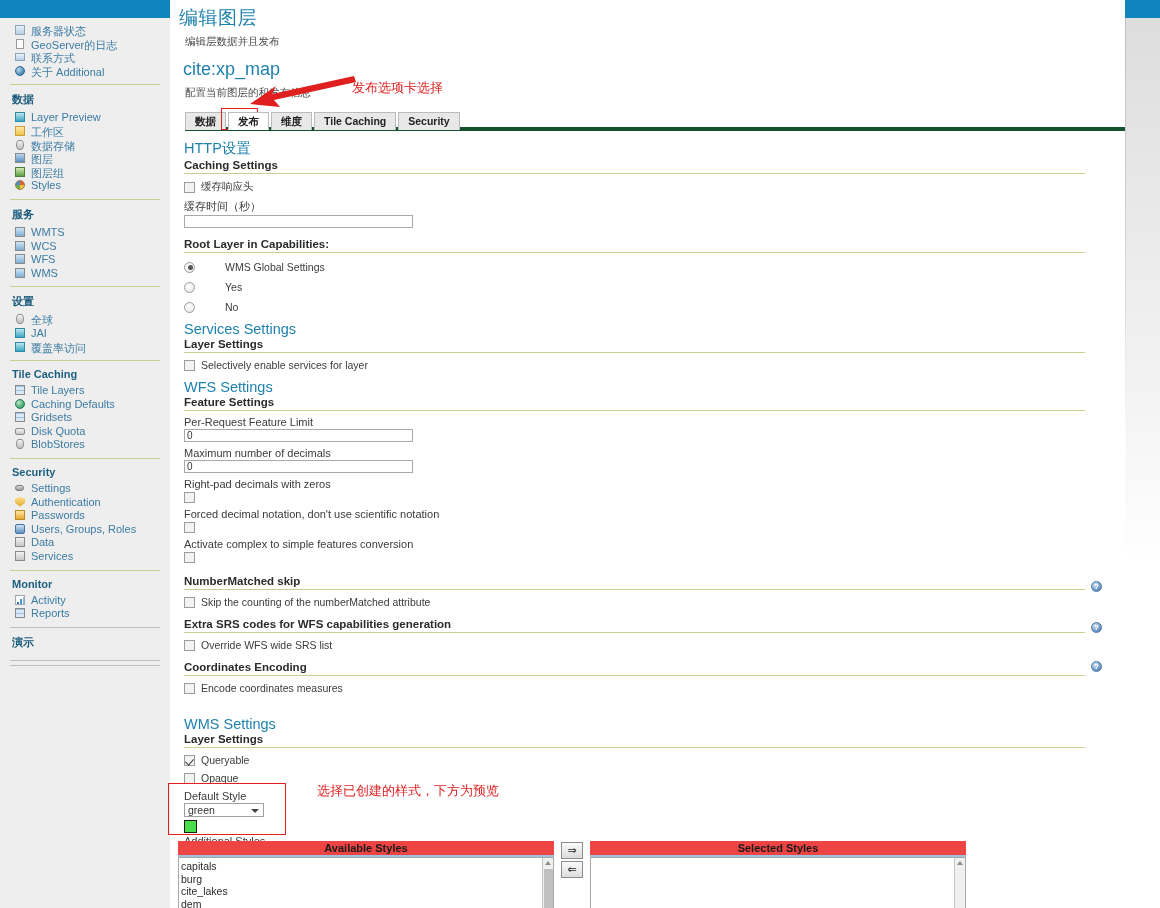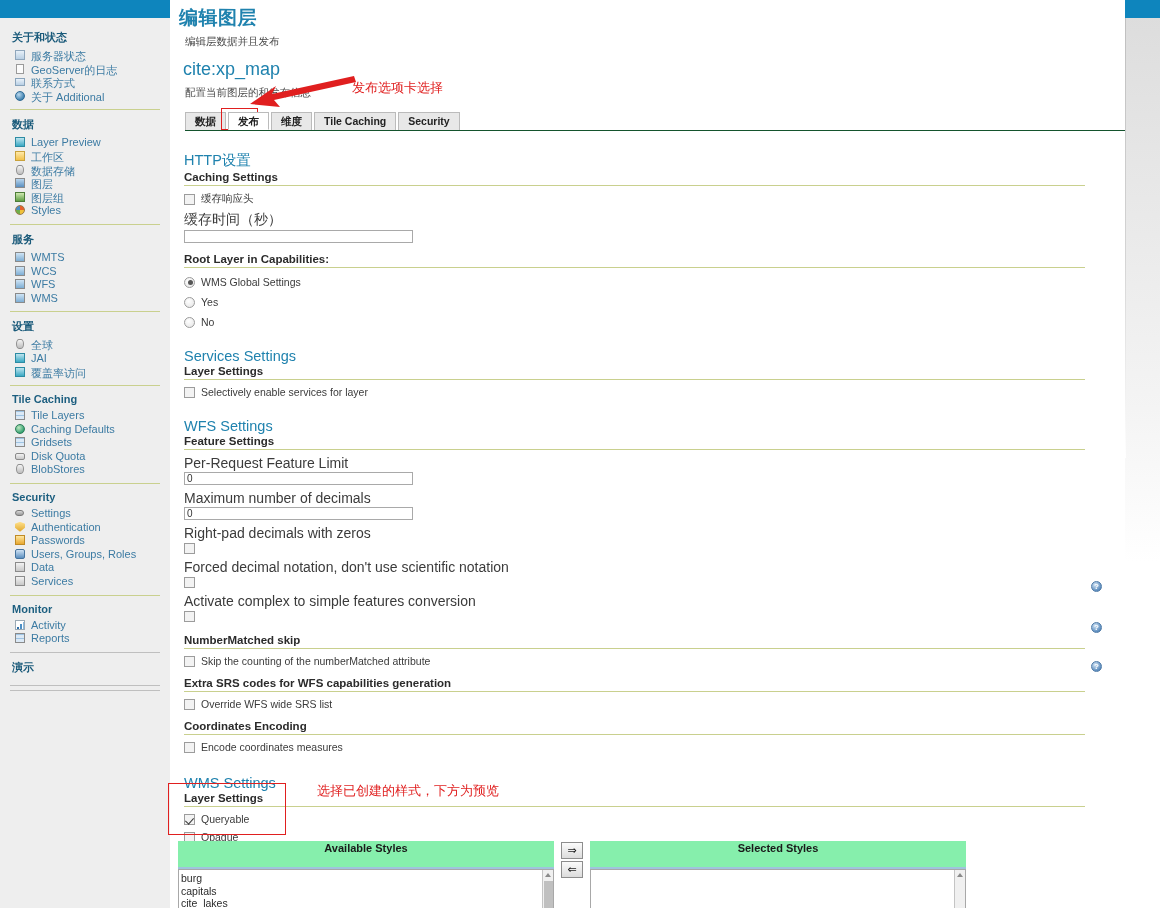--- a/index.html
+++ b/index.html
@@ -143,21 +143,21 @@
 
   
   #main {
     position: absolute; left: 170px; top: 0;
     width: 955px; height: 908px;
     background: #ffffff;
     padding: 0 0 0 7px;
   }
   h1#page-title {
     margin: 0; padding: 5px 0 0 2px;
-    font-size: 19px; font-weight: bold;
+    font-size: 19px; font-weight: normal;
     color: #1f82ae;
     letter-spacing: 0.5px;
   }
   .subtitle {
     margin: 4px 0 0 8px;
     font-size: 10.5px; color: #4a4a4a;
   }
   h2#resource-name {
     margin: 10px 0 0 6px; padding: 0;
     font-size: 18px; font-weight: normal;
@@ -166,21 +166,21 @@
   .subtitle2 {
     margin: 6px 0 0 8px;
     font-size: 10.5px; color: #4a4a4a;
   }
 
   
   #tabs {
     position: relative;
     margin: 12px 0 0 8px;
     height: 19px;
-    border-bottom: 1px solid #14532d;
+    border-bottom: 4px solid #14532d;
     width: 940px;
   }
   .tab {
     display: inline-block;
     height: 18px; line-height: 17px;
     padding: 0 9px;
     margin-right: 2px;
     font-size: 10.5px; font-weight: bold;
     color: #222222;
     background: #e8e8e8;
@@ -206,37 +206,37 @@
   }
   .anno-box {
     position: absolute;
     border: 1.5px solid #e01f1f;
     pointer-events: none;
   }
   #anno-arrow-1 { position: absolute; left: 250px; top: 74px; }
 
   
   .sec-h {
-    margin: 20px 0 0 7px;
+    margin: 8px 0 0 7px;
     font-size: 14.5px; font-weight: normal;
     color: #1f82ae;
   }
   .sub-h {
     margin: 1px 0 0 7px;
     font-size: 11.5px; font-weight: bold;
     color: #2b2b2b;
   }
   .rule {
     height: 1px; background: #c9d08e;
     margin: 2px 40px 0 7px;
   }
 
   .fld-label {
     margin: 5px 0 1px 7px;
-    font-size: 14px; color: #3b3b3b;
+    font-size: 11px; color: #3b3b3b;
   }
   .txtbox {
     margin-left: 7px;
     width: 229px; height: 13px;
     border: 1px solid #a9a9a9;
     background: #ffffff;
     font-size: 10px;
     color: #333;
     padding: 0 2px;
     line-height: 12px;
@@ -258,20 +258,21 @@
     position: absolute; left: 2px; top: 1px;
     width: 4px; height: 7px;
     border: solid #3a3a3a; border-width: 0 1.6px 1.6px 0;
     transform: rotate(42deg);
   }
   .cb-only { margin: 2px 0 0 7px; }
   .cb-lbl { font-size: 10.5px; color: #3b3b3b; }
   .rd-row {
     display: flex; align-items: center;
     margin: 8px 0 0 7px;
+    gap: 24px;
   }
   .rd {
     width: 11px; height: 11px;
     border: 1px solid #9b9b9b;
     border-radius: 50%;
     background: radial-gradient(circle at 40% 35%, #ffffff, #e3e3e3);
     flex: 0 0 11px;
     margin-right: 6px;
     position: relative;
   }
@@ -317,25 +318,25 @@
   .swatch {
     margin: 3px 0 0 7px;
     width: 13px; height: 13px;
     border: 1px solid #1a1a1a;
     background: #4bdd4b;
   }
 
   
   #dual { position: absolute; left: 8px; top: 841px; width: 940px; }
   .dl-head {
-    height: 28px; line-height: 15px;
+    height: 16px; line-height: 15px;
     text-align: center;
     font-size: 11px; font-weight: bold;
     color: #1a1a1a;
-    background: #86efac;
+    background: #ef4444;
     border-bottom: 2px solid #9fc3dd;
   }
   .dl-list {
     border: 1px solid #a8a8a8;
     background: #ffffff;
     height: 60px;
     position: relative;
     overflow: hidden;
     font-size: 10.5px;
     color: #2a2a2a;
@@ -373,21 +374,20 @@
 
 <div id="topbar"></div>
 <div id="topbar-white"></div>
 <div id="right-rail"></div>
 <div id="right-rail-top"></div>
 <div id="right-rail-edge"></div>
 
 <div id="sidebar">
 
   <div class="sb-group">
-    <div class="sb-title">关于和状态</div>
     <div class="sb-item">
       <span class="sb-ico">
           <span class="ic-warn"></span>
         </span>
       <span class="sb-label">服务器状态</span>
     </div>
     <div class="sb-item">
       <span class="sb-ico">
           <span class="ic-doc"></span>
         </span>
@@ -707,22 +707,22 @@
   <div class="help-ico" style="left:921px; top:581px;">?</div>
   <div class="help-ico" style="left:921px; top:622px;">?</div>
   <div class="help-ico" style="left:921px; top:661px;">?</div>
 
   
   <div id="dual">
     <div style="display:flex; align-items:flex-start;">
       <div style="width:376px;">
         <div class="dl-head">Available Styles</div>
         <div class="dl-list">
+          <div class="opt">capitals</div>
           <div class="opt">burg</div>
-          <div class="opt">capitals</div>
           <div class="opt">cite_lakes</div>
           <div class="opt">dem</div>
           <div class="dl-sb">
             <div class="dl-sb-up"></div>
             <div class="dl-sb-thumb"></div>
           </div>
         </div>
       </div>
 
       <div style="width:36px; display:flex; flex-direction:column; align-items:center; padding-top:1px;">

